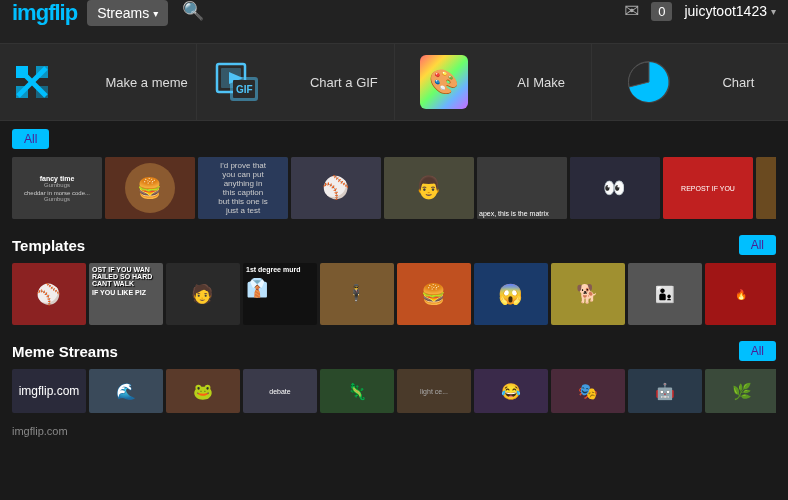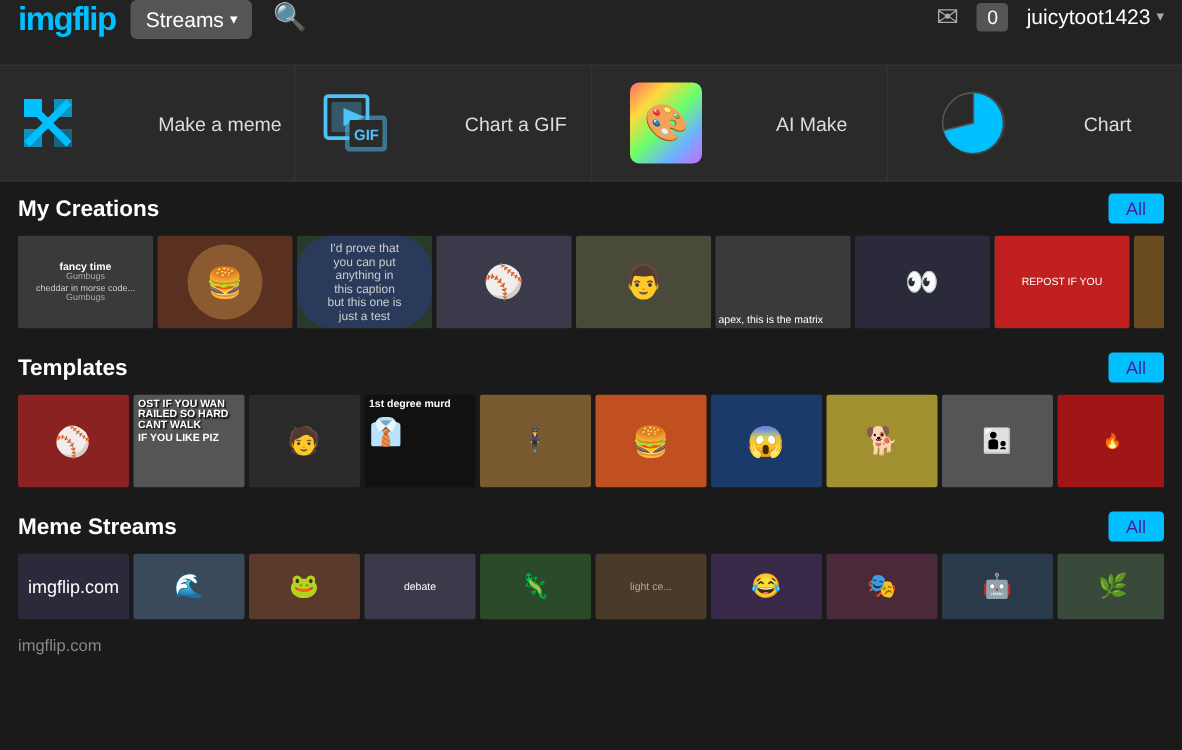--- a/index.html
+++ b/index.html
@@ -304,21 +304,20 @@
       </svg>
     </div>
     <span class="action-label">Chart</span>
   </div>
 
 
 </div>
 
 <div class="section">
   <div class="section-header">
-    <span class="section-title">My Creations</span>
     <button class="all-btn">All</button>
   </div>
   <div class="img-strip">
     <div class="img-thumb img-thumb-wide t1">
       <div class="thumb-inner">
         <div style="font-size:7px;color:#ccc;padding:3px;">
           <div style="color:#fff;font-weight:bold;font-size:7px;">fancy time</div>
           <div style="color:#aaa;font-size:6px;">Gumbugs</div>
           <div style="color:#ccc;font-size:6px;margin-top:2px;">cheddar in morse code...</div>
           <div style="color:#aaa;font-size:6px;">Gumbugs</div>
@@ -327,21 +326,21 @@
     </div>
     <div class="img-thumb img-thumb-wide t2">
       <div class="thumb-inner">
         <div style="background:#5a3020;width:100%;height:100%;display:flex;align-items:center;justify-content:center;">
           <div style="width:50px;height:50px;background:#8b5a30;border-radius:50%;display:flex;align-items:center;justify-content:center;font-size:20px;">🍔</div>
         </div>
       </div>
     </div>
     <div class="img-thumb img-thumb-wide t3">
       <div class="thumb-inner t3">
-        <div style="background:#2a3a5a;width:100%;height:100%;display:flex;align-items:center;justify-content:center;font-size:8px;color:#ccc;padding:20px;text-align:center;border-radius:24px;">I'd prove that you can put anything in this caption but this one is just a test</div>
+        <div style="background:#2a3a5a;width:100%;height:100%;display:flex;align-items:center;justify-content:center;font-size:8px;color:#ccc;padding:20px;text-align:center;">I'd prove that you can put anything in this caption but this one is just a test</div>
       </div>
     </div>
     <div class="img-thumb img-thumb-wide t4">
       <div class="thumb-inner">
         <div style="background:#3a3a4a;width:100%;height:100%;display:flex;align-items:center;justify-content:center;">
           <div style="font-size:22px;">⚾</div>
         </div>
       </div>
     </div>
     <div class="img-thumb img-thumb-wide t5">

